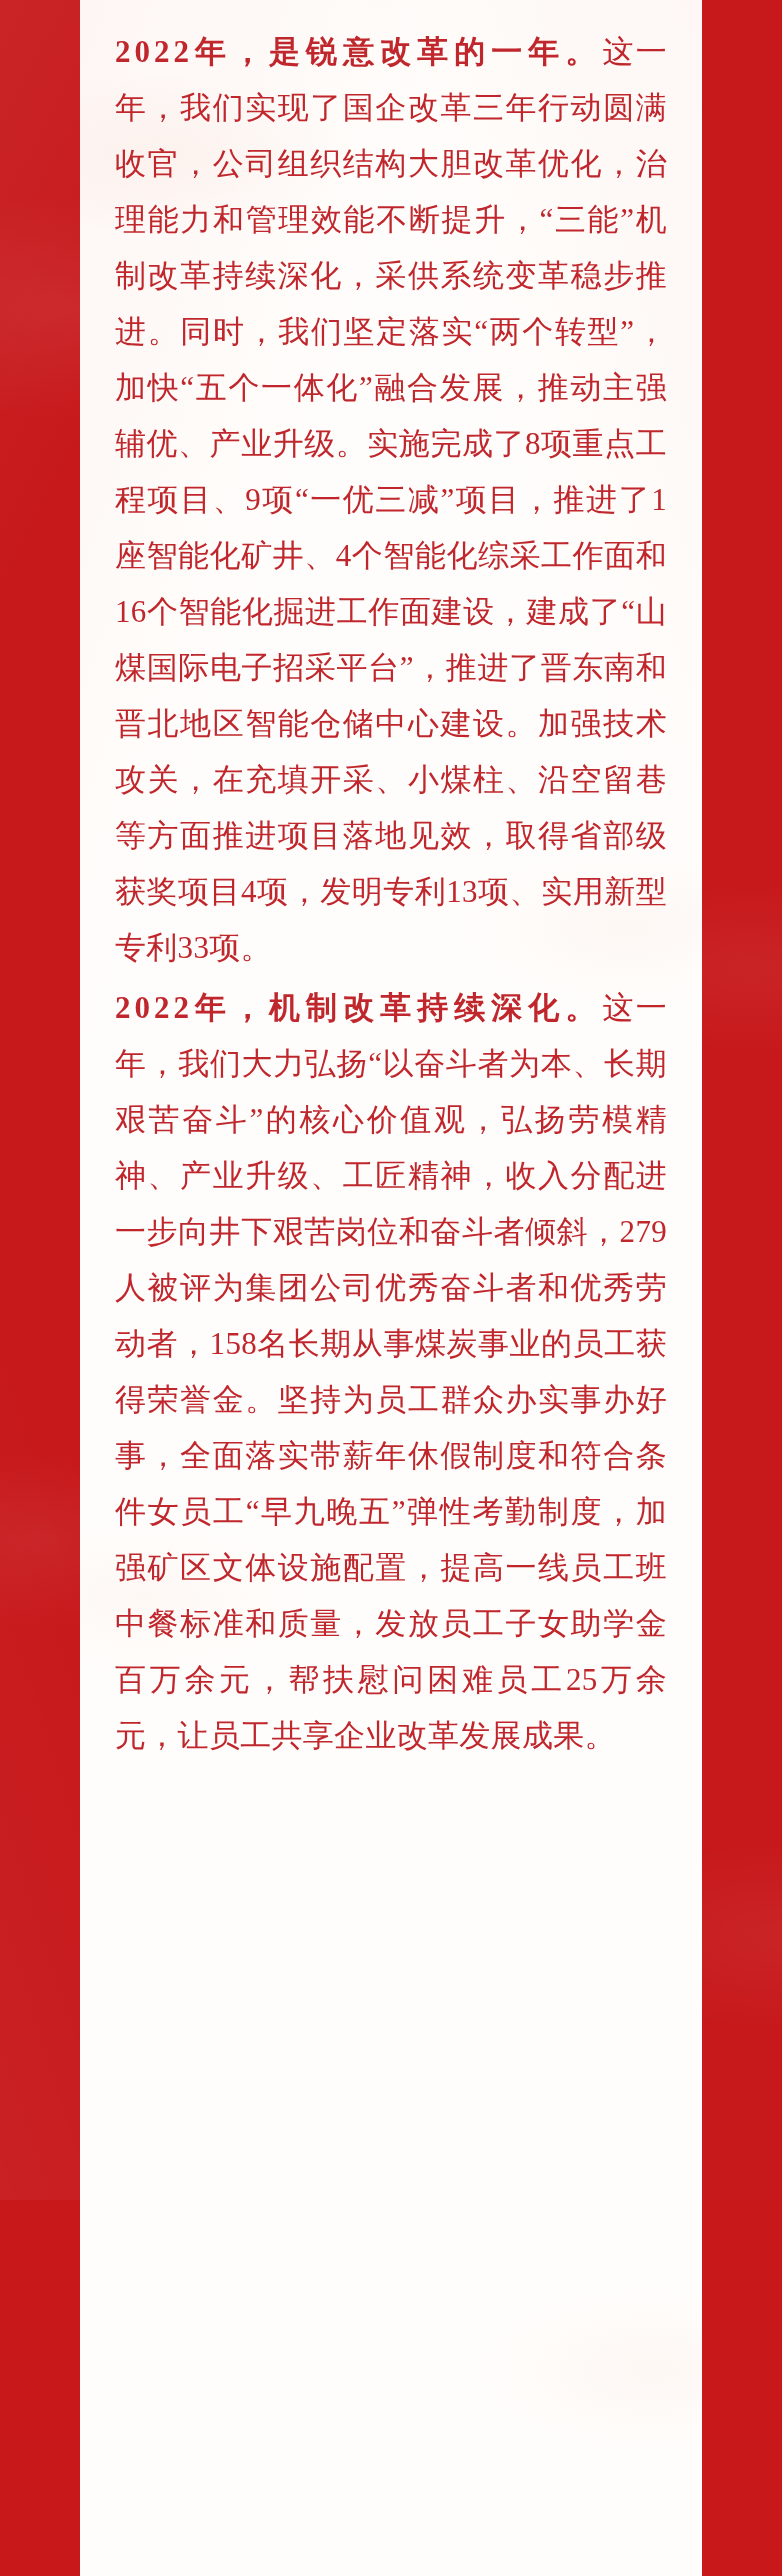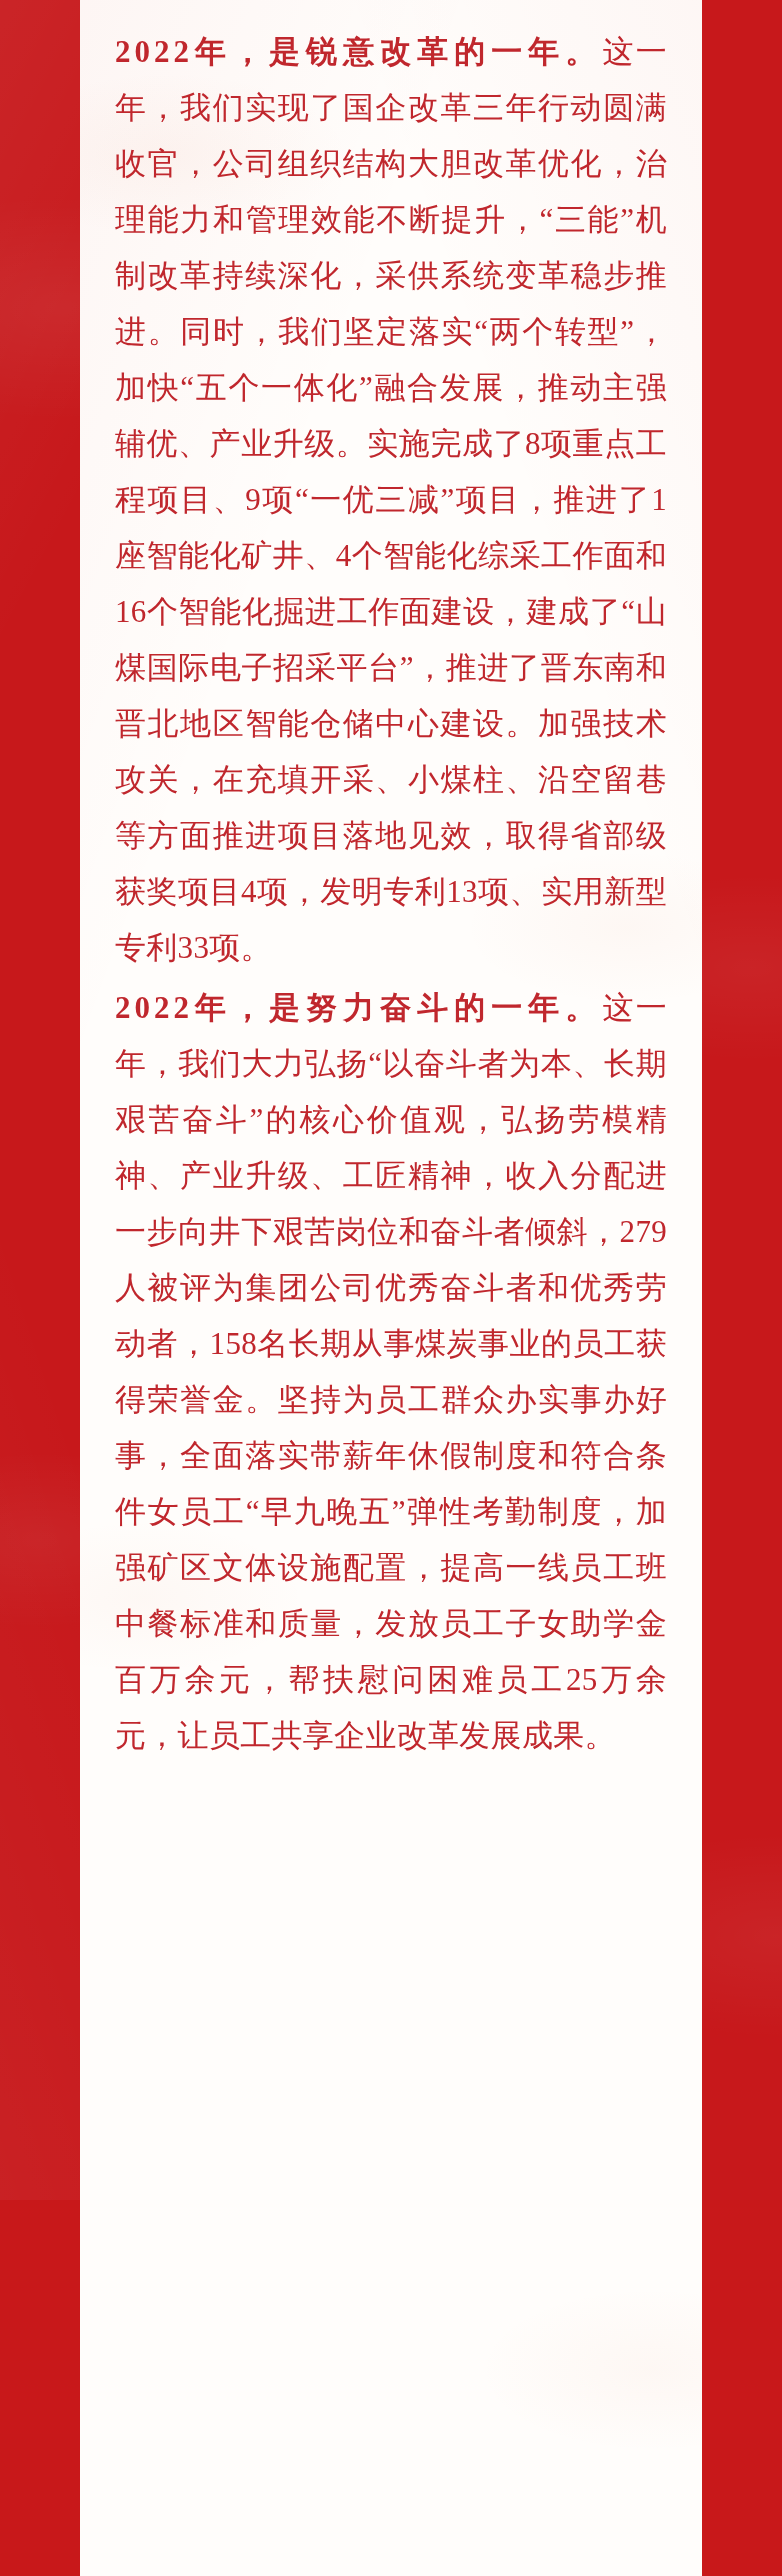--- a/index.html
+++ b/index.html
@@ -93,18 +93,18 @@
 <body>
 
 <div class="page">
   <div class="paper">
     <div class="content">
 
       <div class="spacer-top"></div>
 
       <p class="para"><span class="lead">2022年，是锐意改革的一年。</span><span>这一年，我们实现了国企改革三年行动圆满收官，公司组织结构大胆改革优化，治理能力和管理效能不断提升，“三能”机制改革持续深化，采供系统变革稳步推进。同时，我们坚定落实“两个转型”，加快“五个一体化”融合发展，推动主强辅优、产业升级。实施完成了8项重点工程项目、9项“一优三减”项目，推进了1座智能化矿井、4个智能化综采工作面和16个智能化掘进工作面建设，建成了“山煤国际电子招采平台”，推进了晋东南和晋北地区智能仓储中心建设。加强技术攻关，在充填开采、小煤柱、沿空留巷等方面推进项目落地见效，取得省部级获奖项目4项，发明专利13项、实用新型专利33项。</span></p>
 
-      <p class="para"><span class="lead">2022年，是努力奋斗的一年。</span><span>这一年，我们大力弘扬“以奋斗者为本、长期艰苦奋斗”的核心价值观，弘扬劳模精神、产业升级、工匠精神，收入分配进一步向井下艰苦岗位和奋斗者倾斜，279人被评为集团公司优秀奋斗者和优秀劳动者，158名长期从事煤炭事业的员工获得荣誉金。坚持为员工群众办实事办好事，全面落实带薪年休假制度和符合条件女员工“早九晚五”弹性考勤制度，加强矿区文体设施配置，提高一线员工班中餐标准和质量，发放员工子女助学金百万余元，帮扶慰问困难员工25万余元，让员工共享企业改革发展成果。</span></p>
+      <p class="para"><span class="lead">2022年，机制改革持续深化。</span><span>这一年，我们大力弘扬“以奋斗者为本、长期艰苦奋斗”的核心价值观，弘扬劳模精神、产业升级、工匠精神，收入分配进一步向井下艰苦岗位和奋斗者倾斜，279人被评为集团公司优秀奋斗者和优秀劳动者，158名长期从事煤炭事业的员工获得荣誉金。坚持为员工群众办实事办好事，全面落实带薪年休假制度和符合条件女员工“早九晚五”弹性考勤制度，加强矿区文体设施配置，提高一线员工班中餐标准和质量，发放员工子女助学金百万余元，帮扶慰问困难员工25万余元，让员工共享企业改革发展成果。</span></p>
 
     </div>
   </div>
 </div>
 
 
 </body></html>

